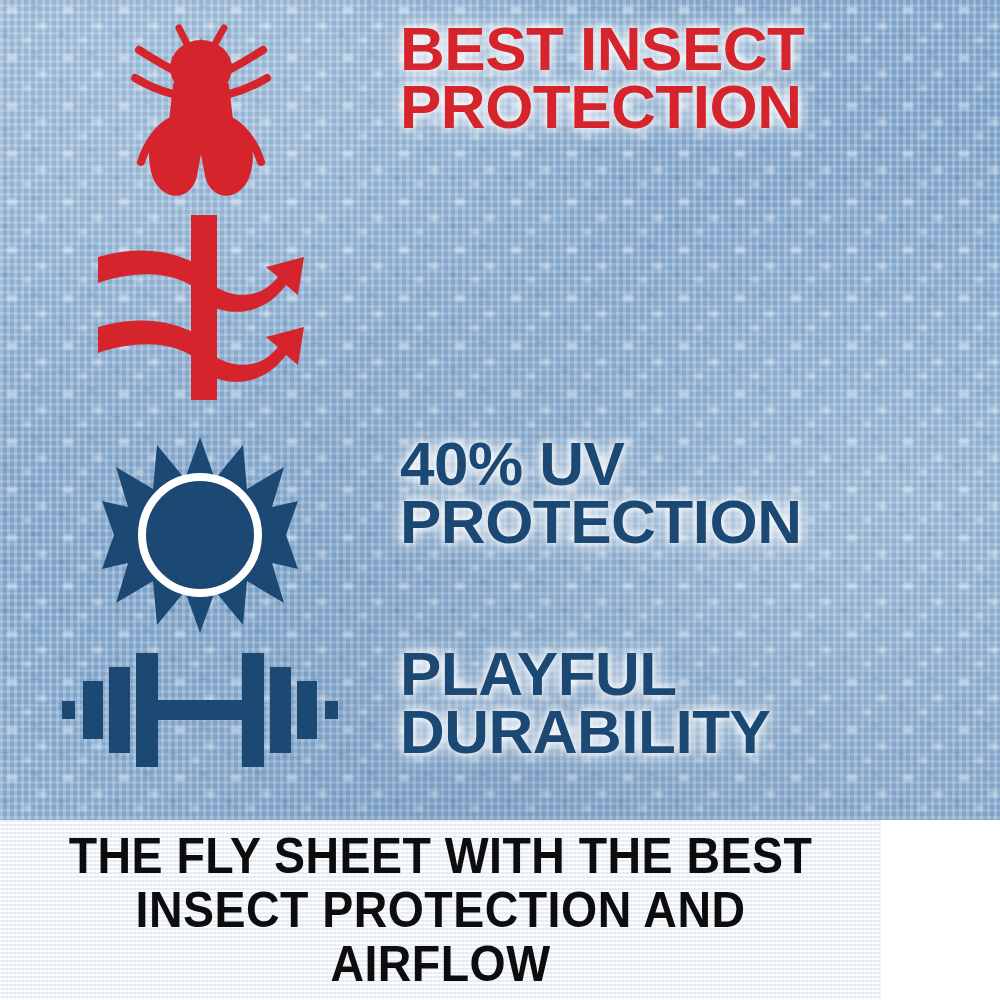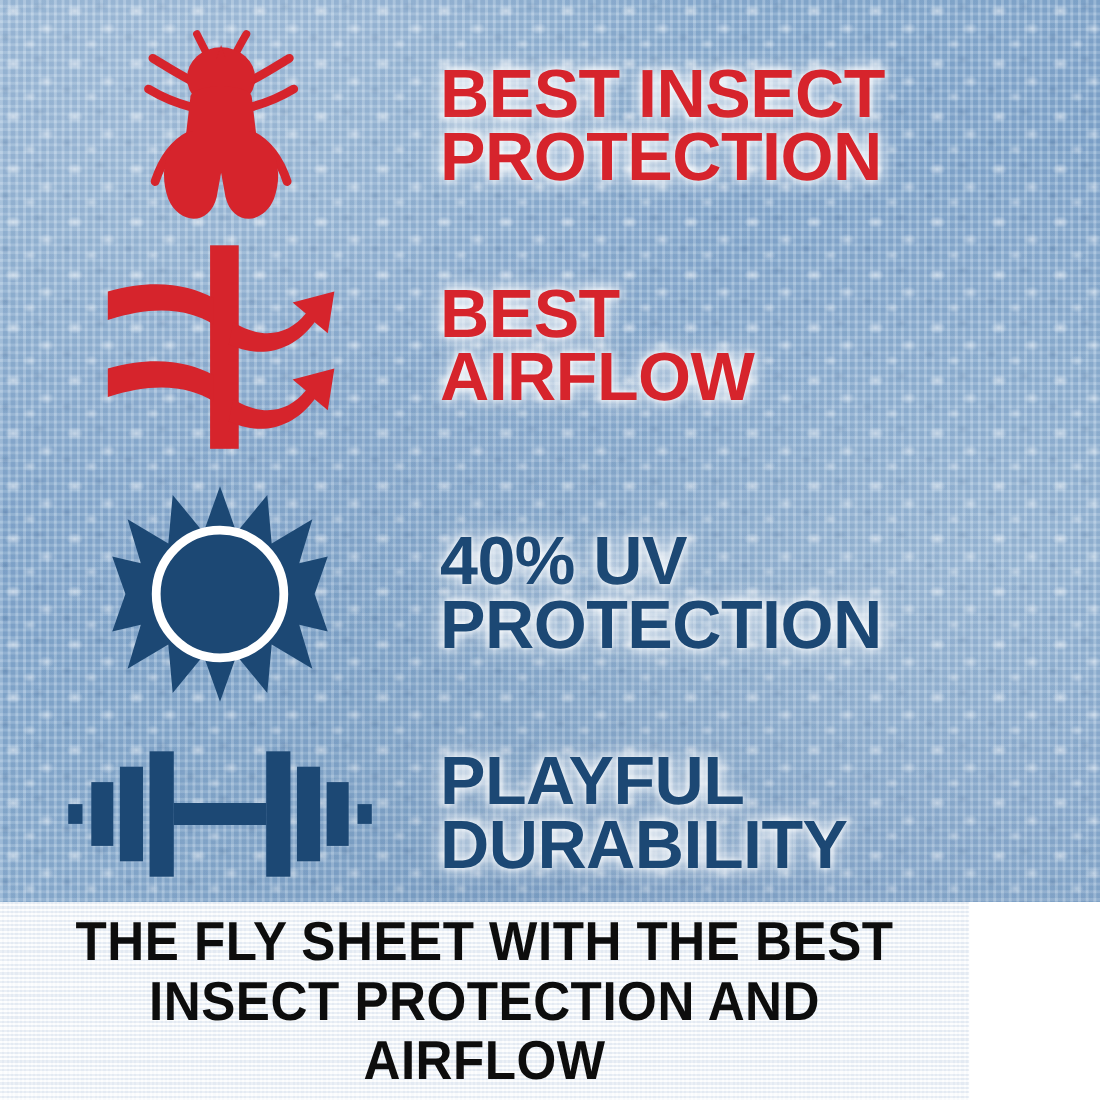--- a/index.html
+++ b/index.html
@@ -48,21 +48,21 @@
   
   .features {
     position:absolute;
     left:0; top:0;
     width:1000px; height:820px;
     z-index:3;
   }
   .feature-row {
     position:absolute;
     display:flex;
-    align-items:center;
+    align-items:flex-start;
     left:0; width:1000px;
   }
   .icon-cell {
     width:400px;
     display:flex;
     align-items:center;
     justify-content:center;
     flex:0 0 400px;
   }
   .text-cell {
@@ -174,24 +174,20 @@
           <path d="M122 70
                    C 148 86, 172 82, 188 62
                    L 176 52 L 214 42 L 208 80 L 196 70
                    C 174 100, 142 102, 118 90 Z" fill="#d6242c"></path>
           <path d="M122 140
                    C 148 156, 172 152, 188 132
                    L 176 122 L 214 112 L 208 150 L 196 140
                    C 174 170, 142 172, 118 160 Z" fill="#d6242c"></path>
         </svg>
       </div>
-      <div class="text-cell">
-        <div class="feat-text feat-red">BEST
-AIRFLOW</div>
-      </div>
     </div>
 
     <div class="feature-row" id="row-uv">
       <div class="icon-cell">
         <svg width="200" height="200" viewBox="0 0 200 200">
           <polygon fill="#1c4874" points="
             100,2 115,44 143,10 147,54 184,32 172,72 198,66 186,100
             198,134 172,128 184,168 147,146 143,190 115,156 100,198
             85,156 57,190 53,146 16,168 28,128 2,134 14,100
             2,66 28,72 16,32 53,54 57,10 85,44"></polygon>

